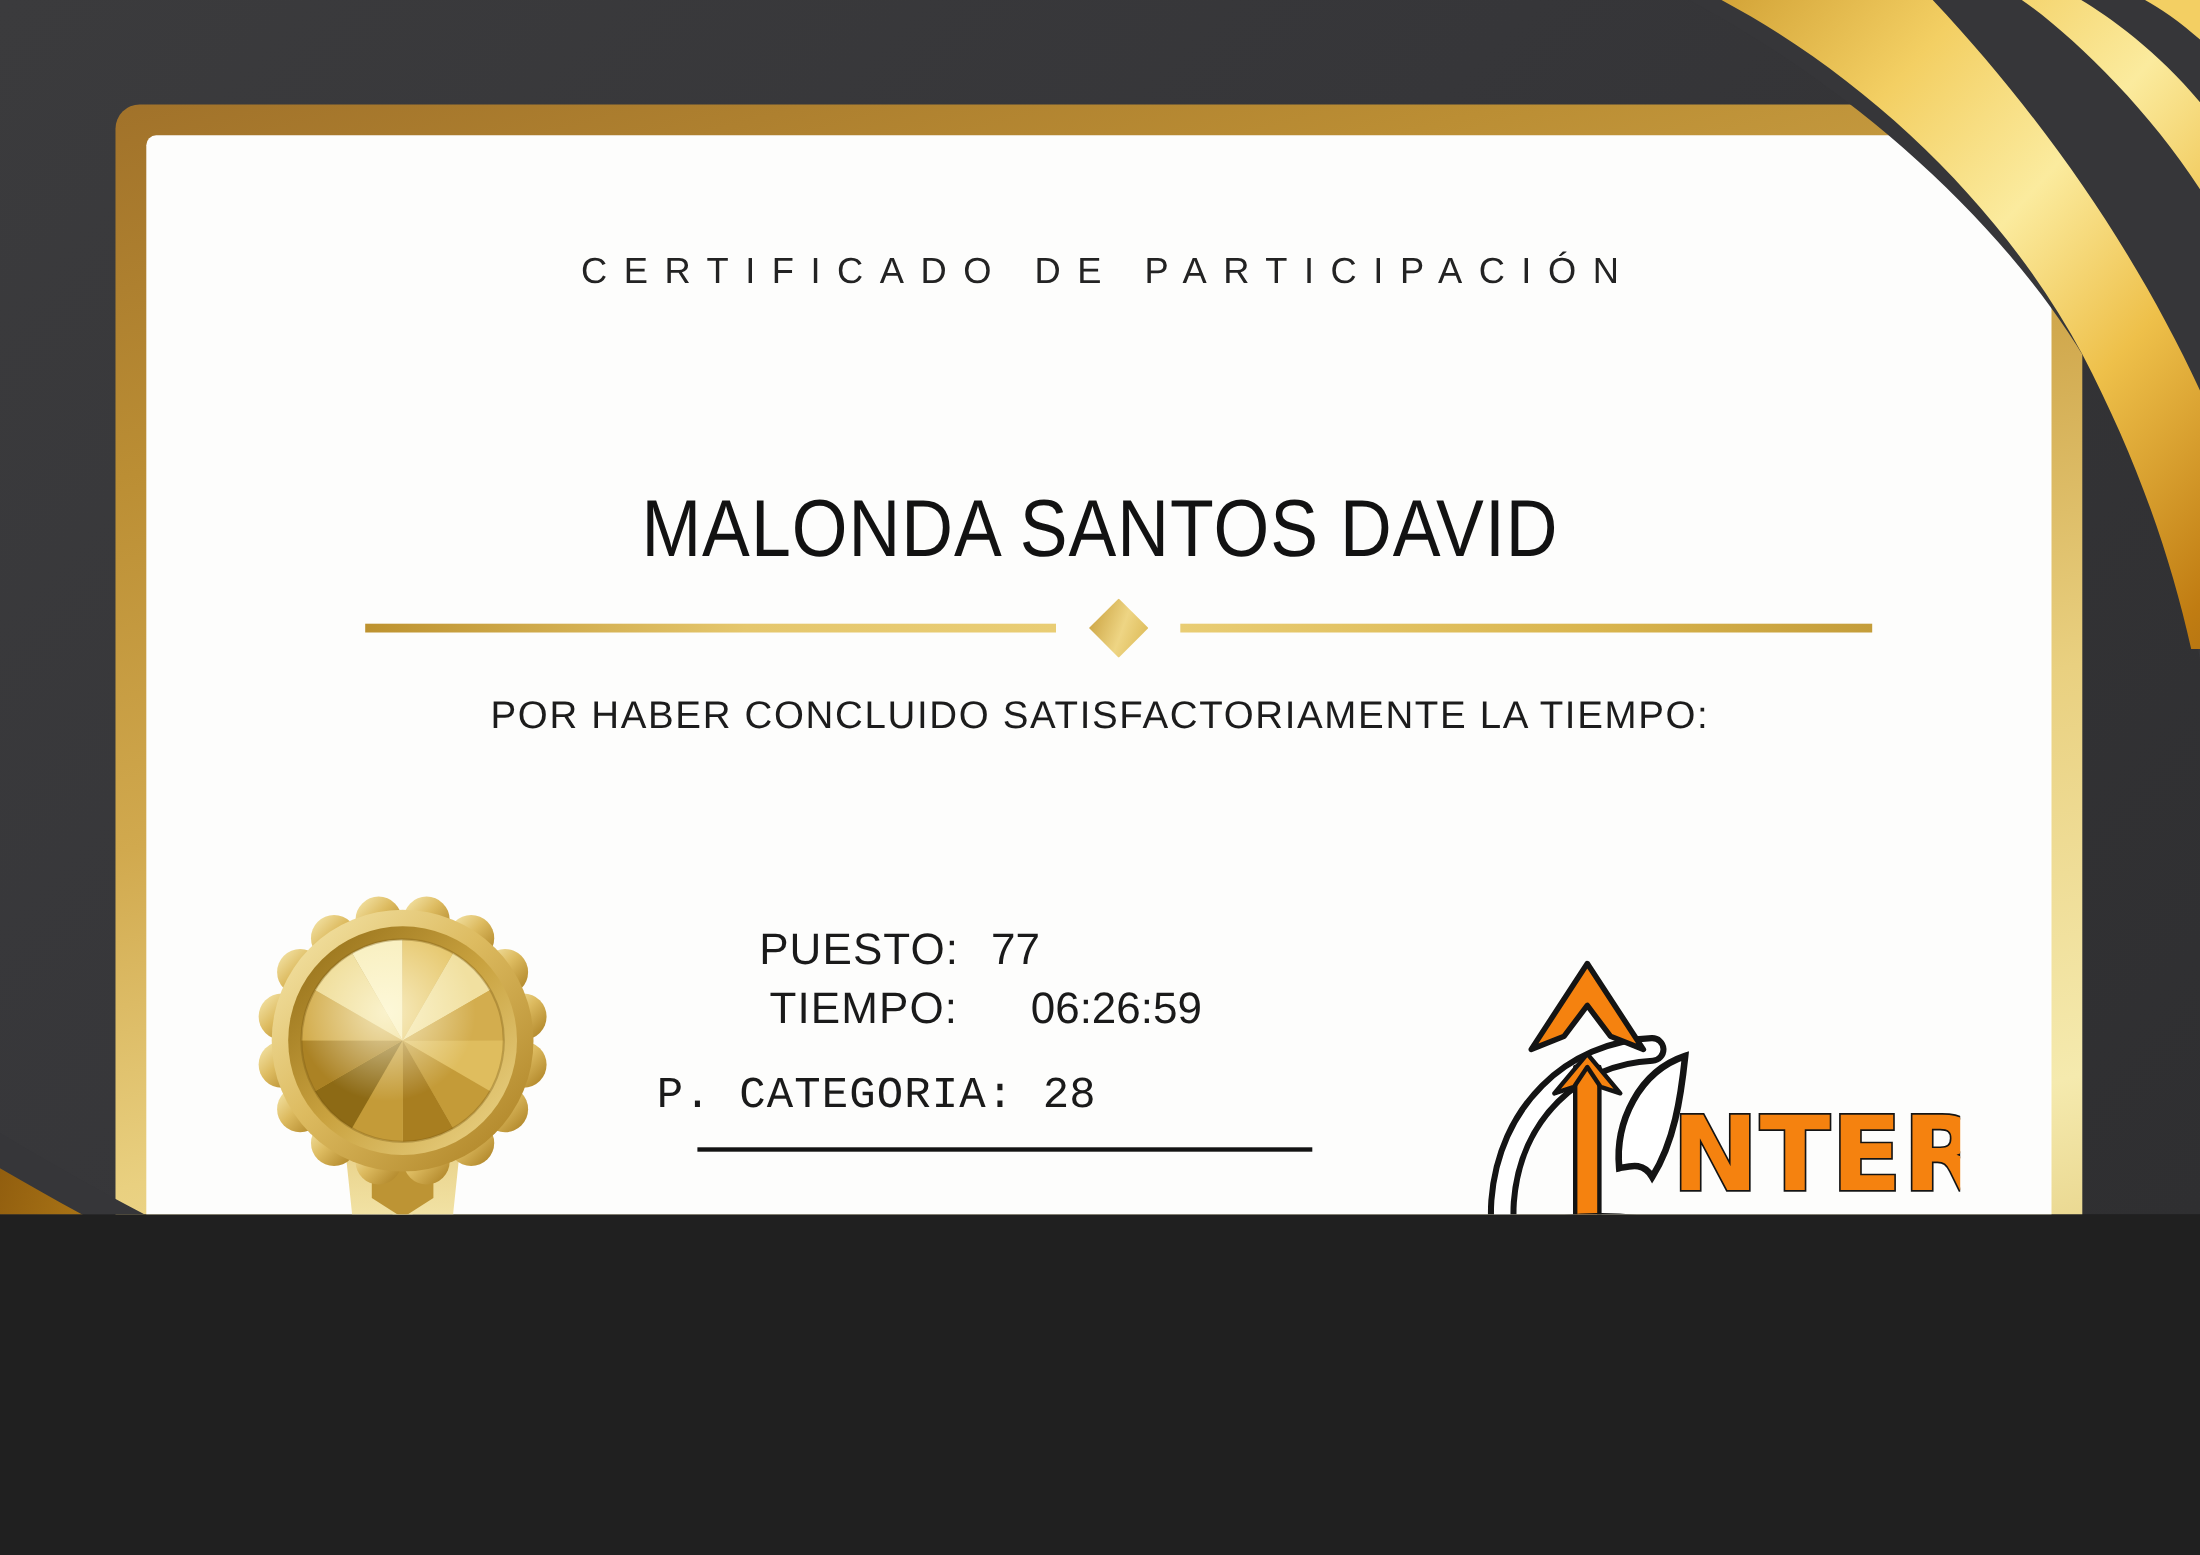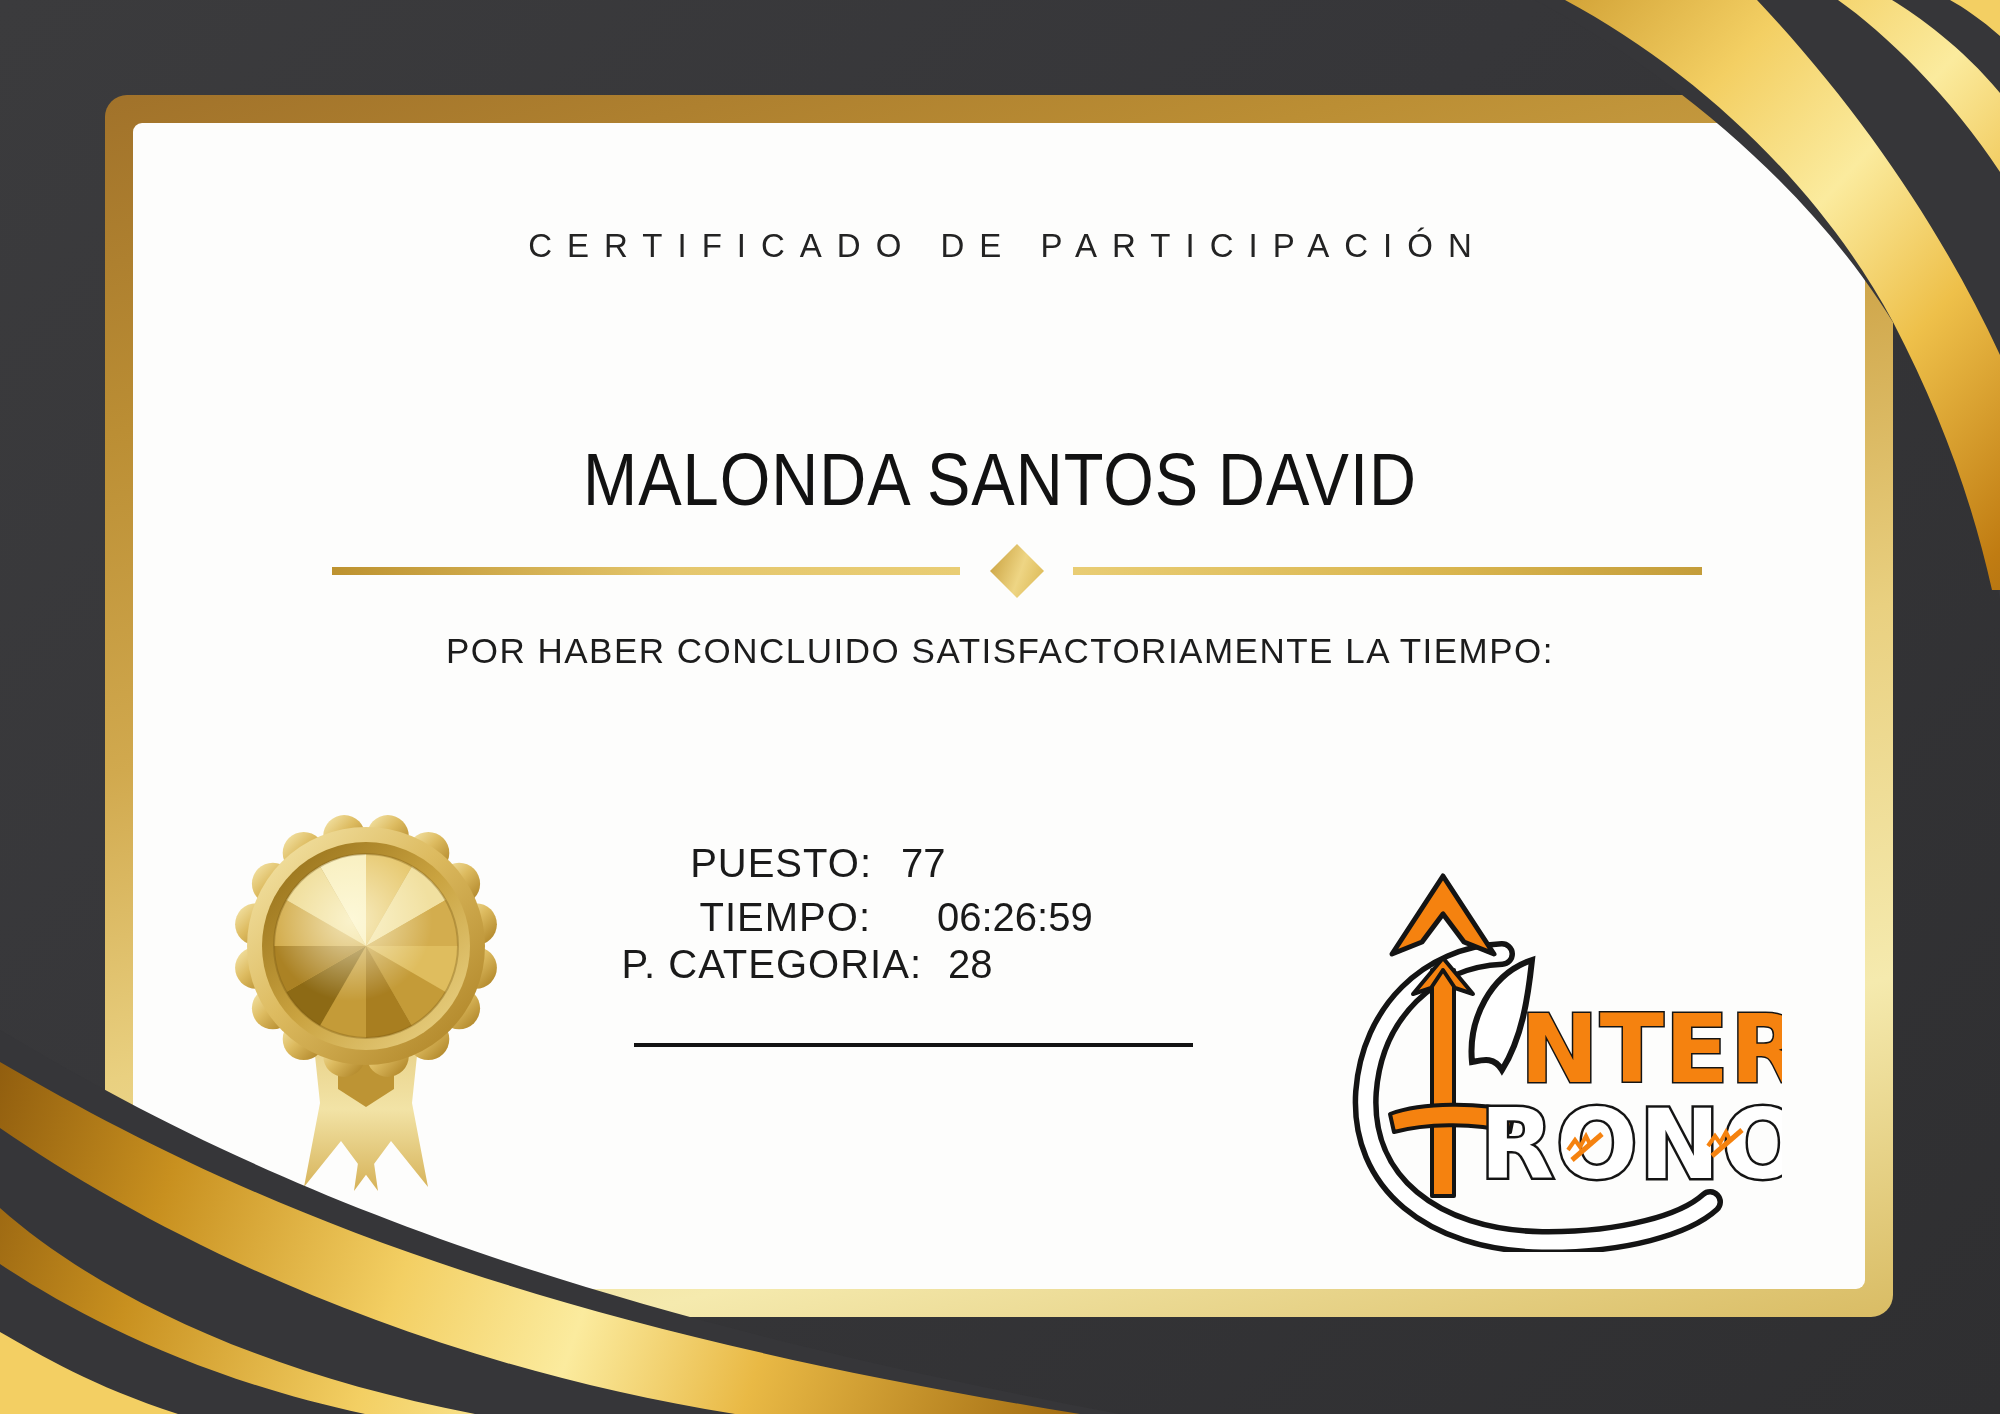--- a/index.html
+++ b/index.html
@@ -1,17 +1,17 @@
 <!DOCTYPE html>
 <html><head>
 <meta charset="utf-8">
 <style>
   html,body{margin:0;padding:0;background:#202020;}
   .stage{
-    position:relative;width:2000px;height:1414px;overflow:hidden;
+    position:relative;width:2000px;height:1104px;overflow:hidden;
     background:linear-gradient(135deg,#3b3b3d 0%,#363639 45%,#2f2f31 100%);
     font-family:"Liberation Sans",sans-serif;
   }
   
   .frame{
     position:absolute;left:105px;top:95px;width:1788px;height:1222px;
     border-radius:22px;z-index:1;
     background:linear-gradient(165deg,#a1722a 0%,#bb8e34 20%,#d1a94e 40%,#e9d080 58%,#f5eaae 80%,#d9bc64 100%);
   }
   .frame-inner{
@@ -40,21 +40,21 @@
   .cert-subtitle{
     position:absolute;left:0;right:0;top:631px;text-align:center;
     font-size:35px;letter-spacing:1.5px;color:#1c1c1c;font-weight:400;
   }
   
   .stat-row{position:absolute;left:0;width:2000px;height:46px;font-size:40px;color:#1a1a1a;}
   .stat-row .lbl{position:absolute;letter-spacing:1px;white-space:nowrap;}
   .stat-row .val{position:absolute;white-space:nowrap;}
   .row-puesto{top:841px;}  .row-puesto .lbl{right:1128px;margin-left:32px;} .row-puesto .val{left:901px;}
   .row-tiempo{top:895px;text-align:right;}  .row-tiempo .lbl{right:1129px;} .row-tiempo .val{left:937px;}
-  .row-categ{top:942px;}   .row-categ .lbl{right:1078px;}  .row-categ .val{left:948px;text-align:center;}
+  .row-categ{top:974px;font-family:Liberation Mono, monospace;}   .row-categ .lbl{right:1078px;}  .row-categ .val{left:948px;text-align:center;}
   .signature-line{position:absolute;left:634px;top:1043px;width:559px;height:4px;background:#131313;}
   
   .decor{position:absolute;inset:0;z-index:8;pointer-events:none;}
   .medal{position:absolute;left:226px;top:783px;z-index:6;}
   .brand-logo{position:absolute;left:1352px;top:862px;z-index:6;}
 </style>
 </head>
 <body>
 
 <div class="stage">

